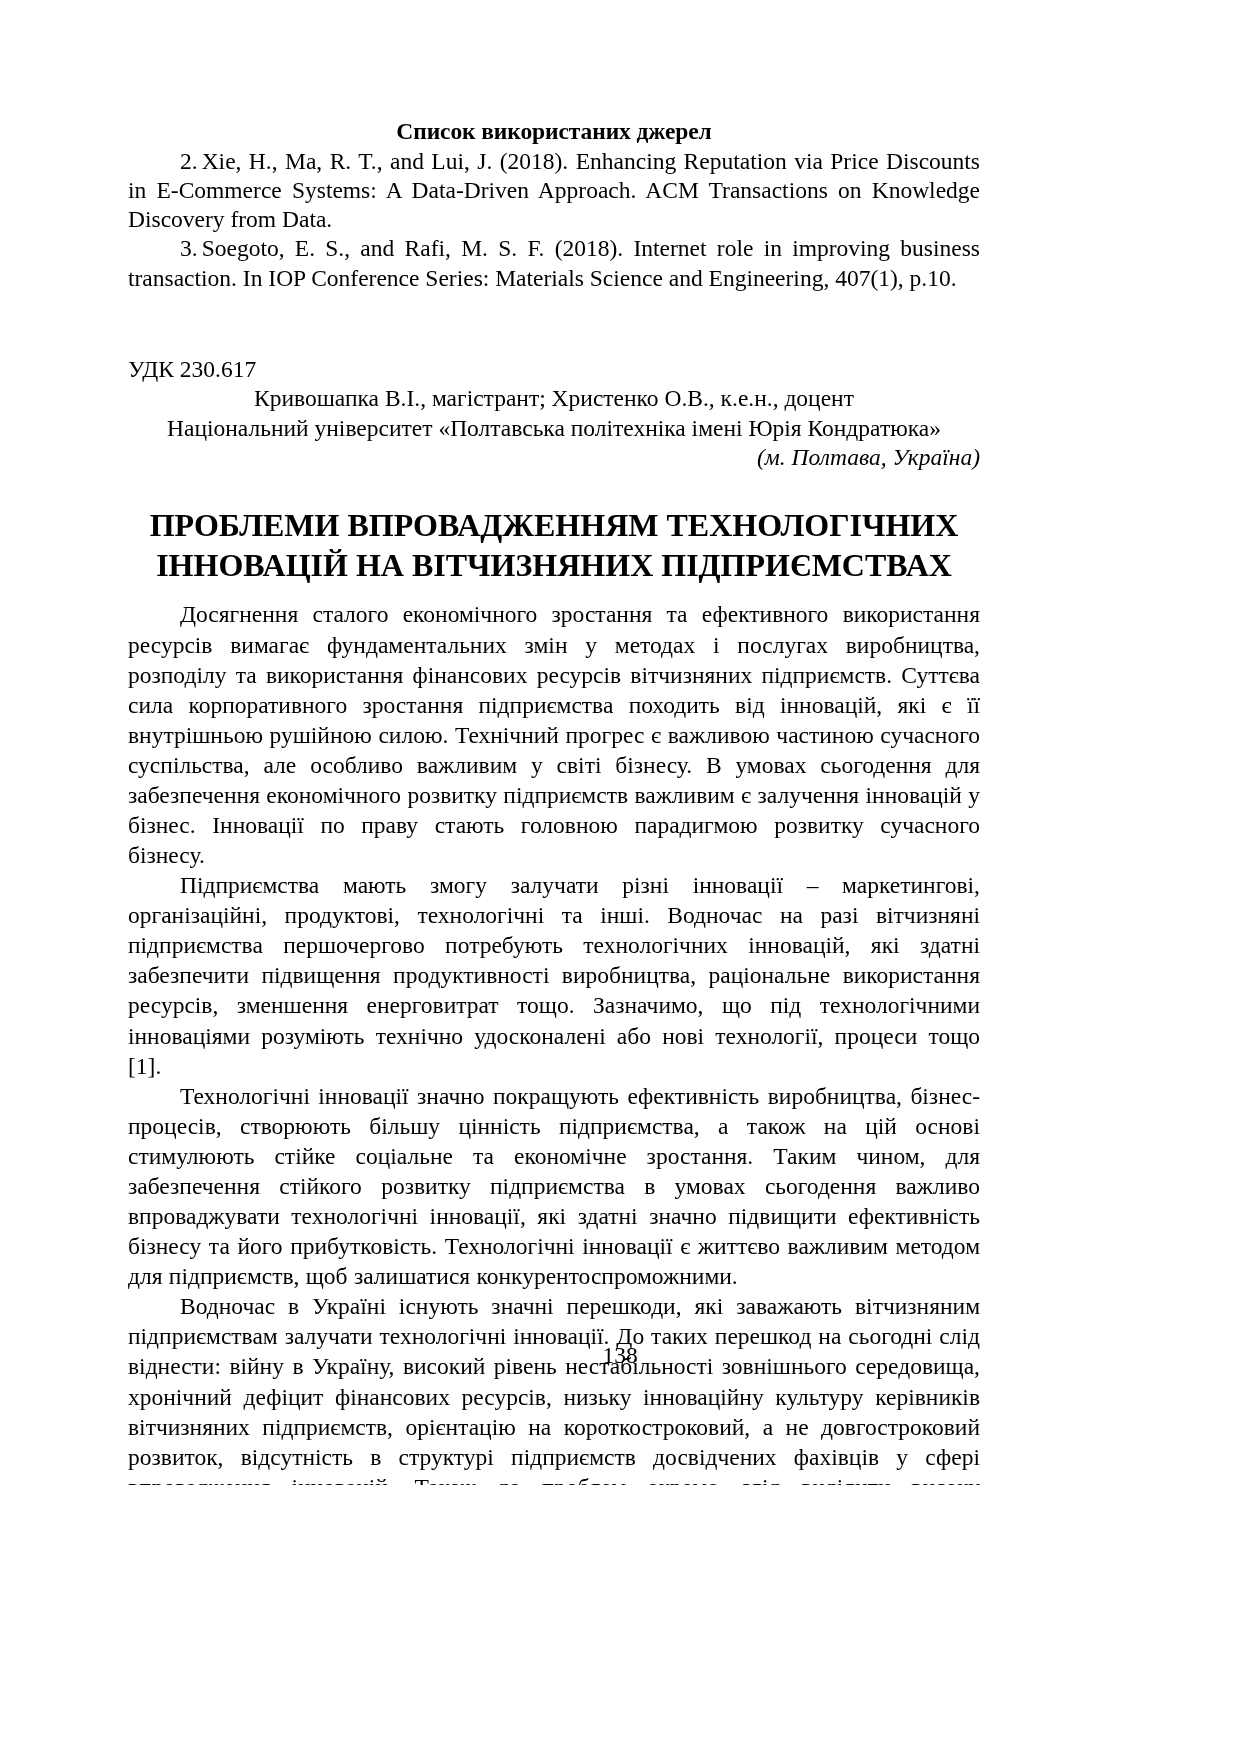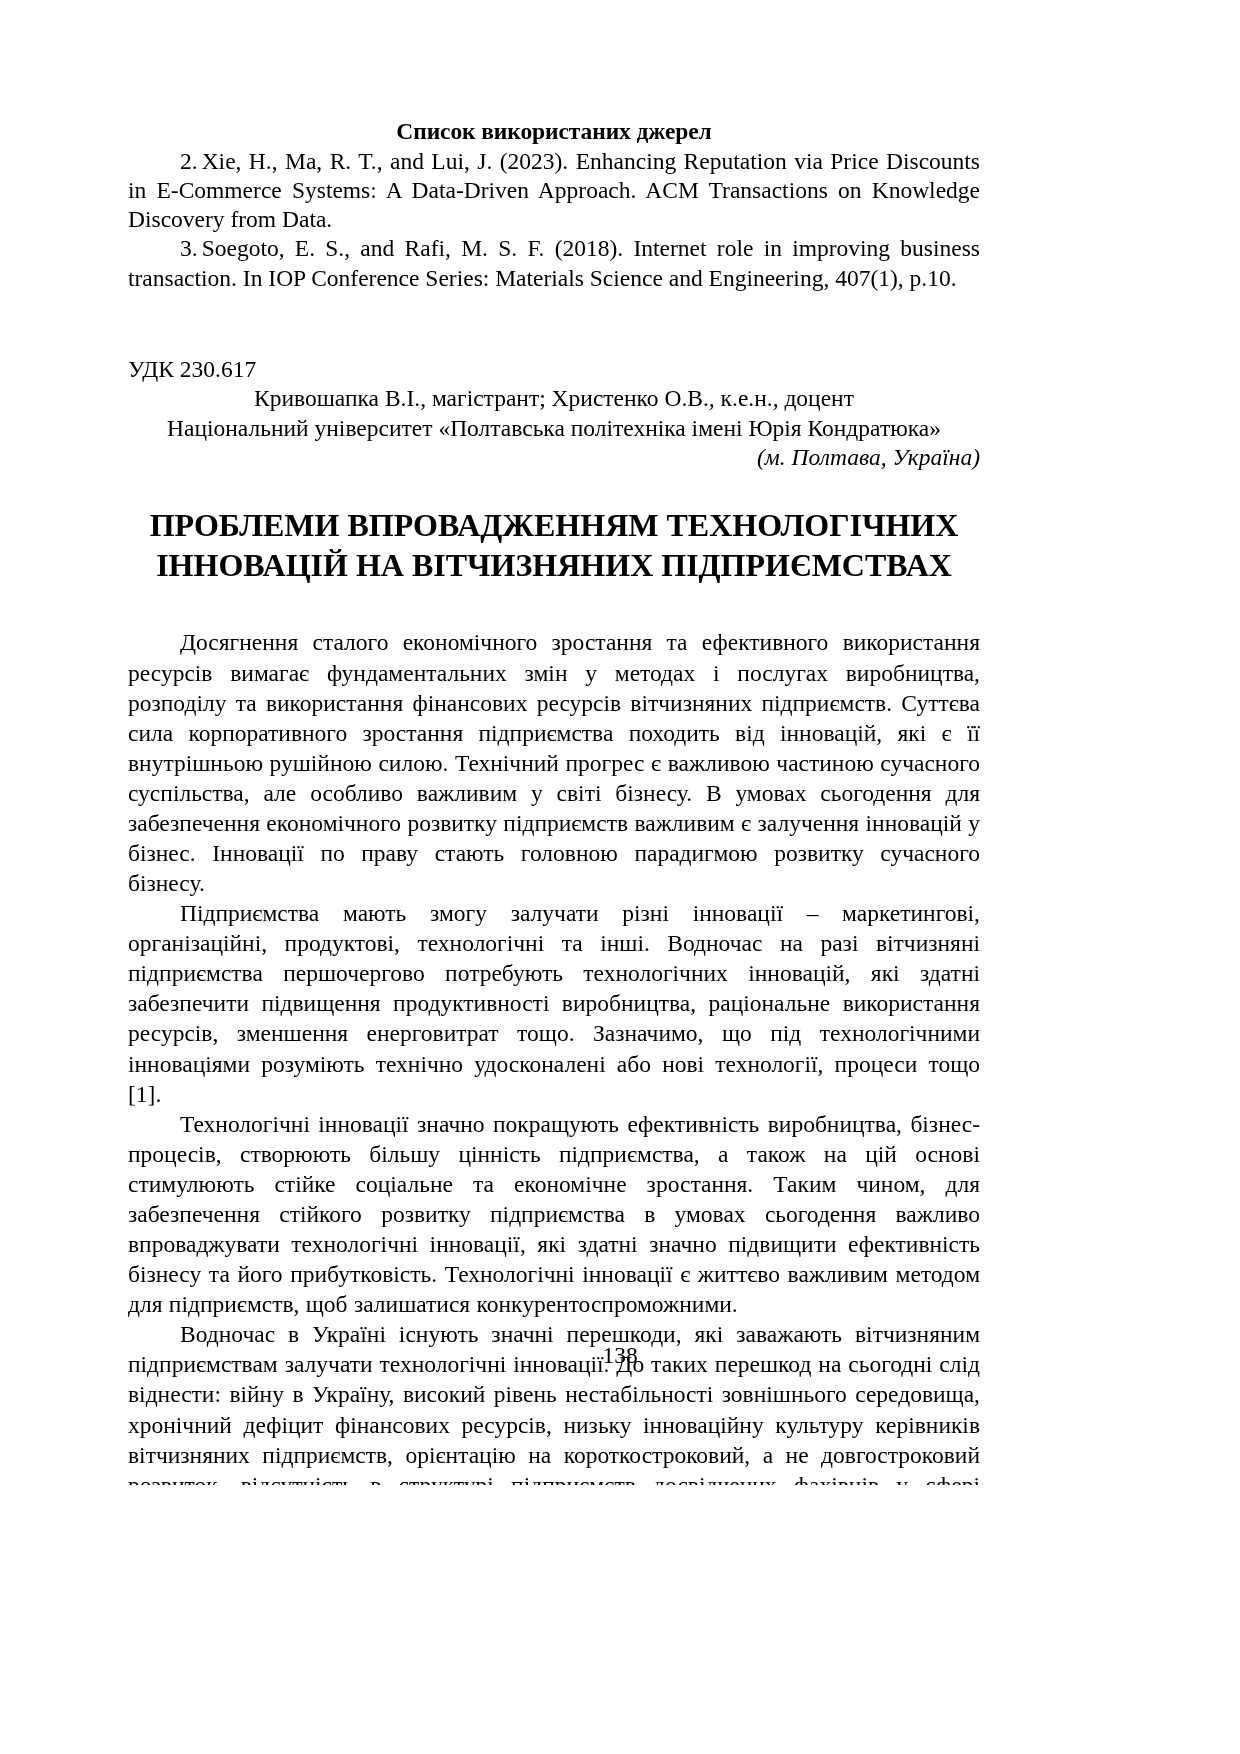--- a/index.html
+++ b/index.html
@@ -93,21 +93,21 @@
   
   .body-para {
     font-size: 23.5px;
     line-height: 1.28;
     text-align: justify;
     text-indent: 52px;
     margin: 0;
     hyphens: none;
     word-spacing: 0.02em;
   }
-  .body-start { margin-top: 42px; }
+  .body-start { margin-top: 14px; }
 
   
   .page-number {
     position: absolute;
     left: 0;
     right: 0;
     bottom: 118px;
     text-align: center;
     font-size: 23.5px;
     line-height: 1;
@@ -115,21 +115,21 @@
 </style>
 </head>
 <body>
 
 <div class="page">
   <div class="content">
 
     <div class="refs-heading">Список використаних джерел</div>
 
 
-    <p class="ref-item justify-all"><span class="num">2.</span><span>Xie, H., Ma, R. T., and Lui, J. (2023). Enhancing Reputation via Price Discounts in E-Commerce Systems: A Data-Driven Approach. ACM Transactions on Knowledge Discovery from Data.</span></p>
+    <p class="ref-item justify-all"><span class="num">2.</span><span>Xie, H., Ma, R. T., and Lui, J. (2018). Enhancing Reputation via Price Discounts in E-Commerce Systems: A Data-Driven Approach. ACM Transactions on Knowledge Discovery from Data.</span></p>
 
     <p class="ref-item justify-all"><span class="num">3.</span><span>Soegoto, E. S., and Rafi, M. S. F. (2018). Internet role in improving business transaction. In IOP Conference Series: Materials Science and Engineering, 407(1), p.10.</span></p>
 
     <div class="spacer-udc"></div>
 
     <p class="udc">УДК 230.617</p>
 
     <p class="authors">Кривошапка В.І., магістрант; Христенко О.В., к.е.н., доцент</p>
 
     <p class="affiliation">Національний університет «Полтавська політехніка імені Юрія Кондратюка»</p>

